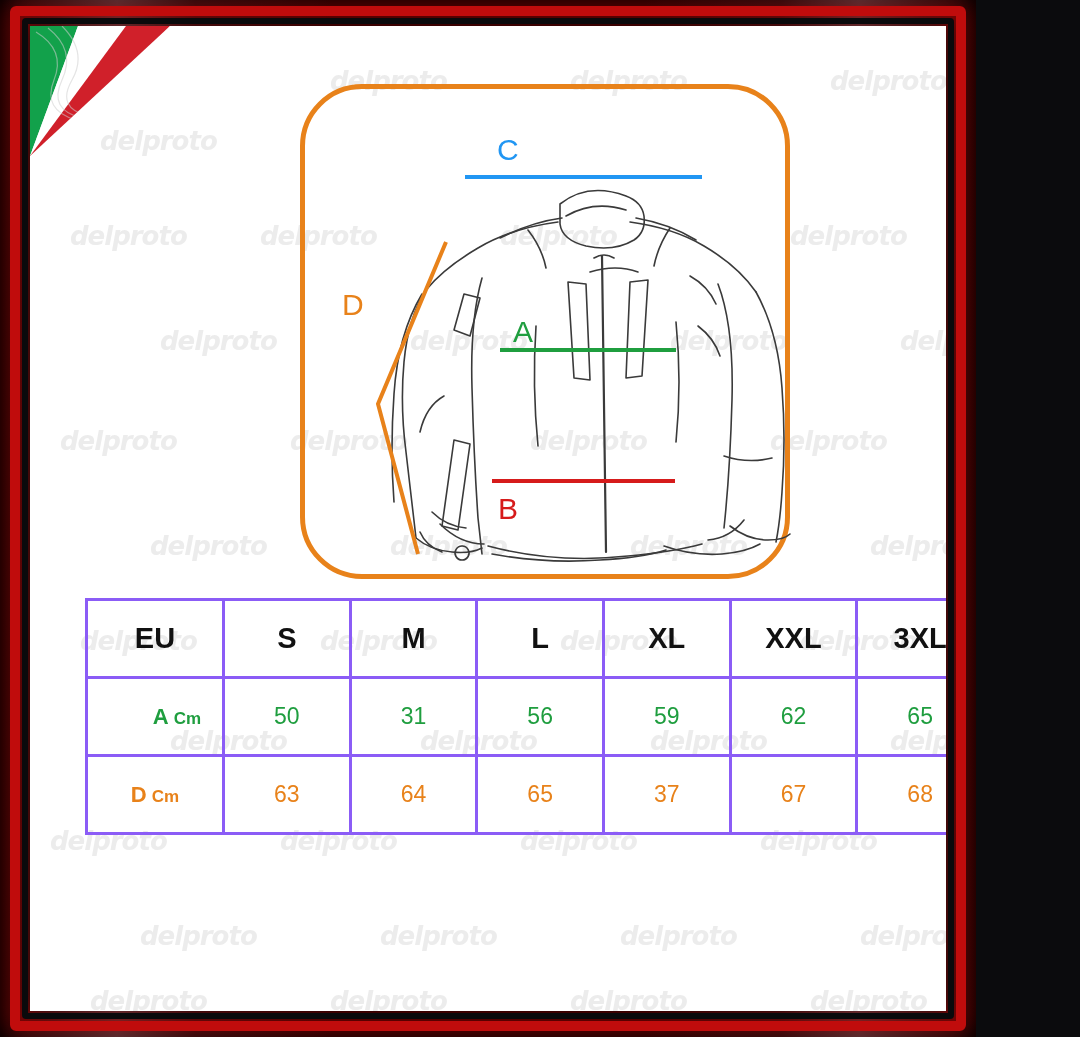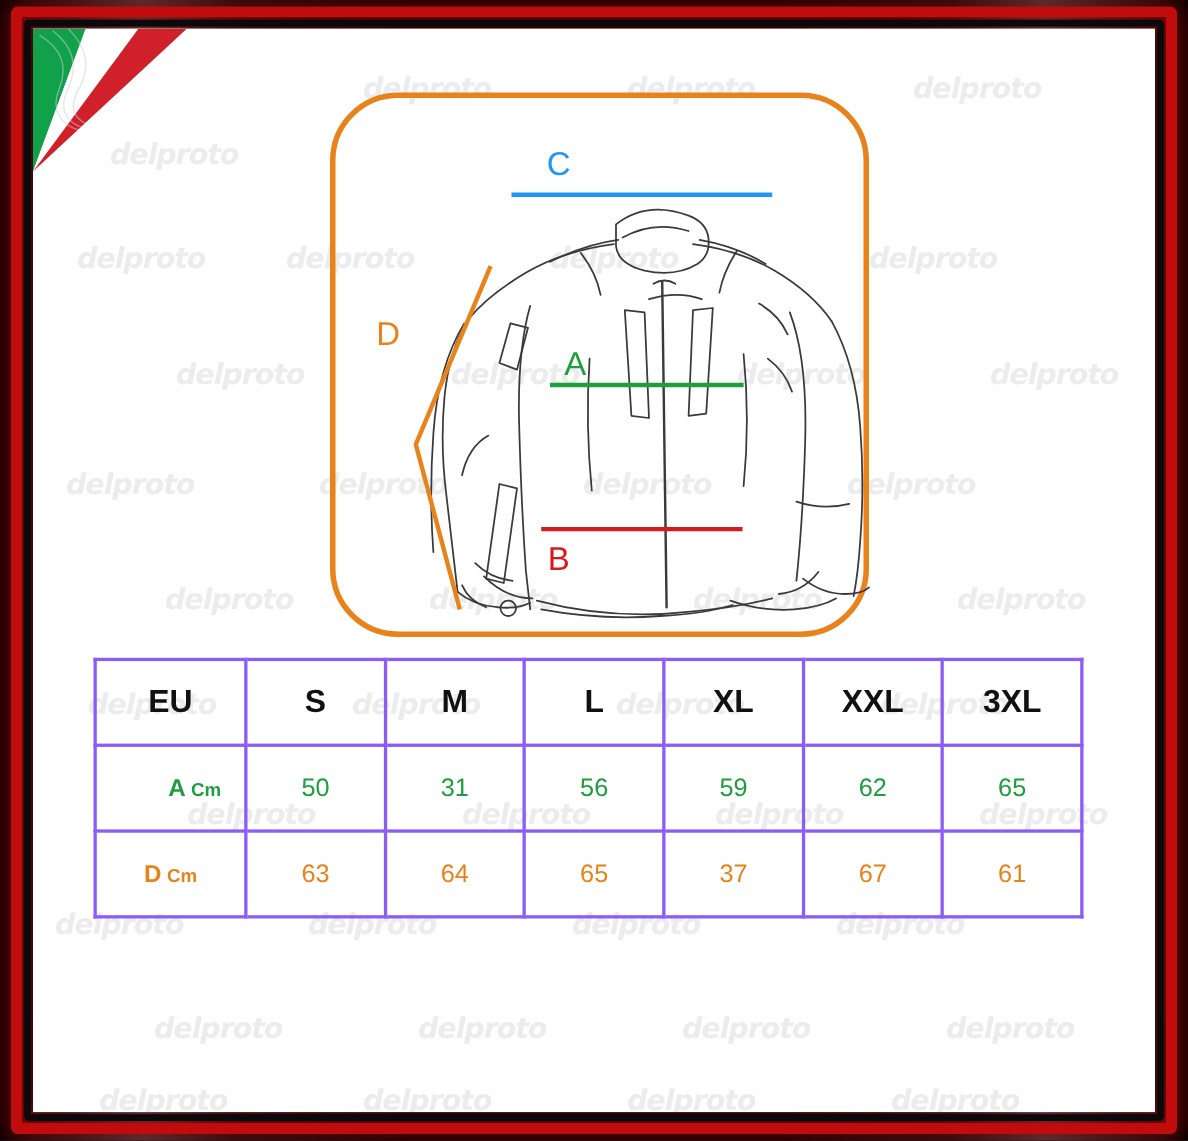--- a/index.html
+++ b/index.html
@@ -5,21 +5,21 @@
   html, body {
     margin: 0;
     padding: 0;
     background: #0b0b0d;
   }
   body {
     font-family: "Liberation Sans", sans-serif;
   }
   .page {
     position: relative;
-    width: 1080px;
+    width: 976px;
     height: 1037px;
     overflow: hidden;
     background:
       linear-gradient(90deg, #000 0%, #1a1a1c 6%, #39393d 12%, #0e0e10 20%, #000 35%, #000 65%, #0e0e10 80%, #39393d 88%, #1a1a1c 94%, #000 100%);
   }
   
   .frame-red {
     position: absolute;
     left: 10px; top: 6px; right: 10px; bottom: 6px;
     border: 10px solid #c00c0c;
@@ -318,20 +318,20 @@
             <td class="val">62</td>
             <td class="val">65</td>
           </tr>
           <tr class="row-D">
             <td class="rowhead"><span>D</span><span class="unit">Cm</span></td>
             <td class="val">63</td>
             <td class="val">64</td>
             <td class="val">65</td>
             <td class="val">37</td>
             <td class="val">67</td>
-            <td class="val">61</td>
+            <td class="val">68</td>
           </tr>
         </tbody>
       </table>
 
     </div>
   </div>
 </div>
 
 </body></html>

